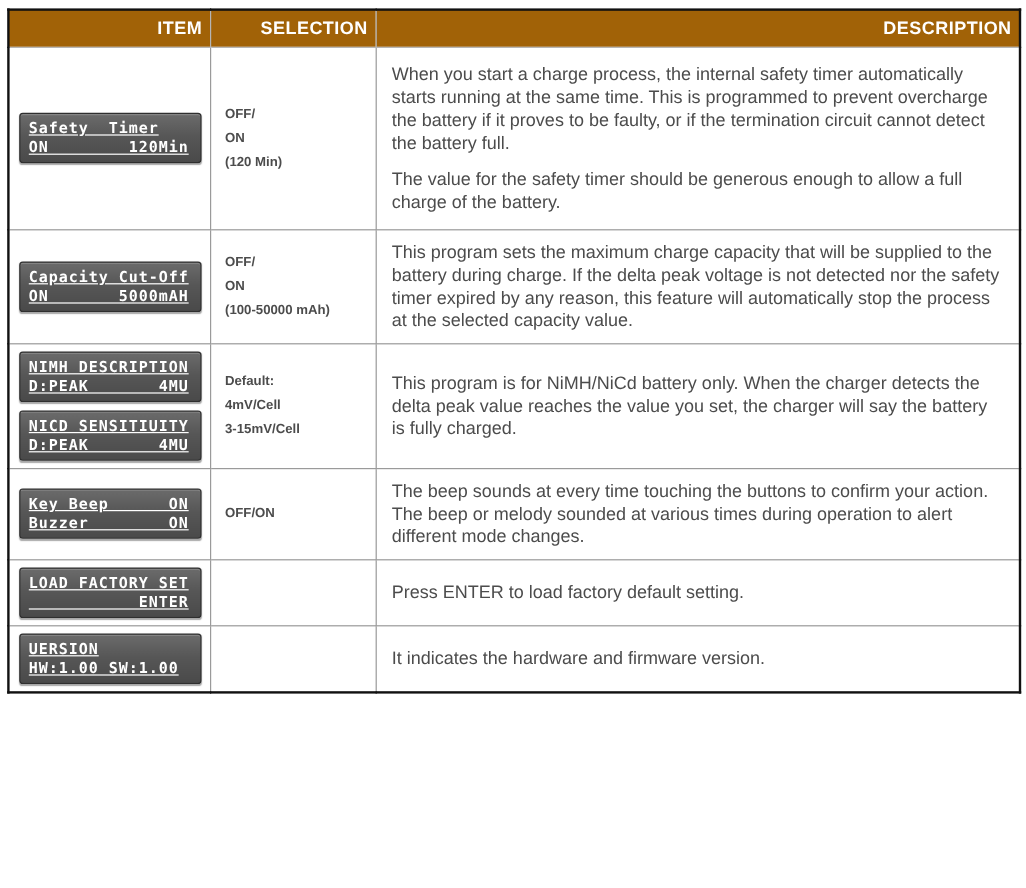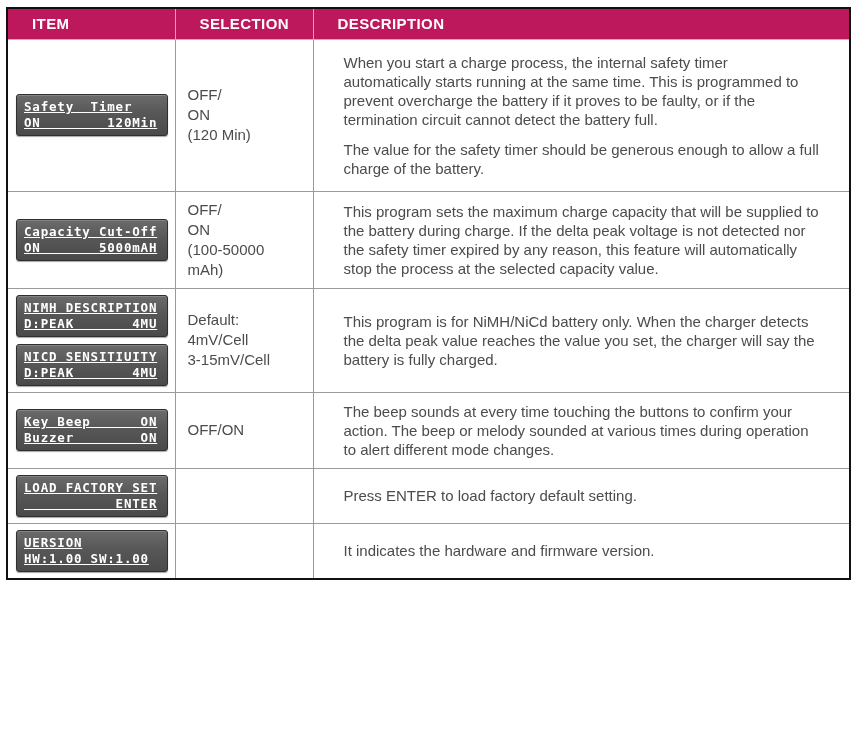--- a/index.html
+++ b/index.html
@@ -22,34 +22,34 @@
   }
   col.c-item { width: 168px; }
   col.c-sel  { width: 138px; }
   col.c-desc { width: 537px; }
 
   th, td {
     border: 1px solid #9a9a9a;
     vertical-align: middle;
   }
   thead th {
-    background: #be185d;
+    background: #a16207;
     color: #ffffff;
     font-size: 15px;
     font-weight: bold;
     letter-spacing: 0.4px;
-    text-align: left;
+    text-align: right;
     height: 31px;
-    padding: 4px 24px;
+    padding: 4px 6px;
     border-color: #b5b5b5;
     border-top-color: #111;
   }
   td.item-cell  { padding: 6px 8px;  }
   td.sel-cell   { padding: 8px 12px; }
-  td.desc-cell  { padding: 9px 30px; }
+  td.desc-cell  { padding: 9px 13px; }
 
   .lcd {
     width: 152px;
     background: linear-gradient(180deg, #6b6b6b 0%, #575757 45%, #4a4a4a 100%);
     border: 1px solid #2f2f2f;
     border-radius: 3px;
     padding: 4px 7px;
     box-shadow: 0 1px 1px rgba(0,0,0,0.35), inset 0 1px 0 rgba(255,255,255,0.18);
   }
   .lcd + .lcd { margin-top: 7px; }
@@ -57,24 +57,25 @@
     font-family: "DejaVu Sans Mono", monospace;
     font-weight: bold;
     font-size: 12.5px;
     line-height: 16px;
     letter-spacing: 0.8px;
     color: #ffffff;
     white-space: pre;
     text-decoration: underline;
   }
   .sel {
-    font-size: 15px;
+    font-size: 11px;
     line-height: 20px;
     color: #4c4c4c;
     white-space: pre-line;
+    font-weight: bold;
   }
   .desc p {
     font-size: 15px;
     line-height: 19px;
     color: #4c4c4c;
   }
   .desc p + p { margin-top: 11px; }
 
   tr.r1 { height: 152px; }
   tr.r2 { height: 92px;  }

